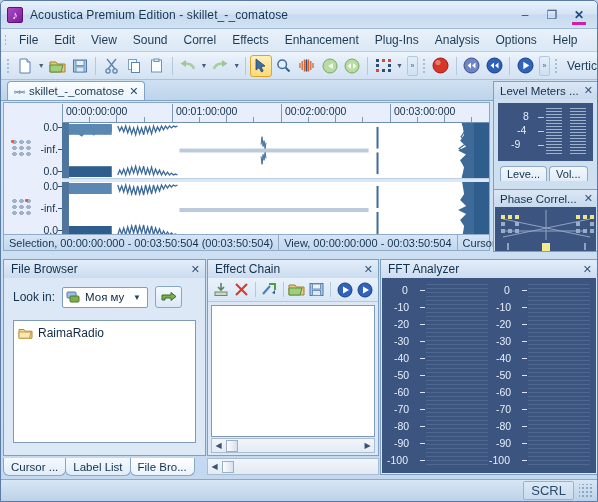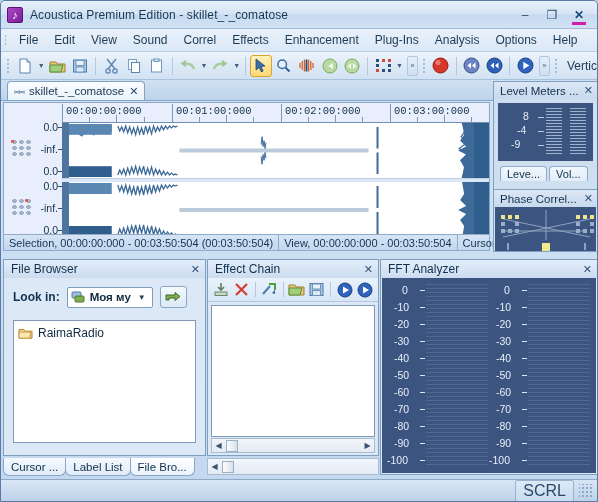--- a/index.html
+++ b/index.html
@@ -127,21 +127,21 @@
            color:#2e5membership; color:#2e567e; font-size:10px;}
 
   
   .editor {
     position:absolute; left:2px; top:101px; width:487px; height:148px;
     background:#e8eefb;
     border:1px solid #8aa7c6;
   }
   .ruler {
     height:20px; background:#e8eefb; position:relative;
-    margin-left:58px; border-bottom:1px solid #6f8fb3;font-family:Liberation Mono, monospace;
+    margin-left:58px; border-bottom:1px solid #6f8fb3;
   }
   .ruler .tick{ position:absolute; bottom:0; width:1px; background:#7b99ba; }
   .ruler .lbl{ position:absolute; top:2px; font-size:10.5px; color:#12304a; white-space:nowrap;}
   .chanwrap{ position:relative; }
   .chan {
     position:relative; height:56px; margin-left:58px;
     background:#ffffff; border-bottom:1px solid #bcd0e6;
   }
   .axis {
     position:absolute; left:0; width:58px; height:56px;
@@ -203,21 +203,21 @@
   .phasebox{ background:#3c5480; position:absolute; left:1px; right:1px; top:17px; bottom:0; overflow:hidden;}
 
   
   .pane{ position:absolute; background:#dce8f6; border:1px solid #7e9fc0; }
   .panehdr{
     height:18px; display:flex; align-items:center; justify-content:space-between;
     padding:0 5px 0 7px;
     background:linear-gradient(180deg,#e2edf9,#ccdcef);
     font-size:12px; color:#11314e;
   }
-  .lookrow{ display:flex; align-items:center; gap:7px; padding:8px 7px 6px 9px;font-weight:bold;}
+  .lookrow{ display:flex; align-items:center; gap:7px; padding:8px 7px 6px 9px;}
   .looklbl{ font-size:12px; color:#13324e;}
   .combo{
     flex:1; max-width:86px; height:21px; background:#fff; border:1px solid #7f9dbd;
     display:flex; align-items:center; gap:4px; padding:0 2px 0 3px; font-size:11.5px; color:#10293f;
     border-radius:2px;
   }
   .combo-arrow{ margin-left:auto; font-size:8px; color:#24445f; padding-right:4px;}
   .updirbtn{
     width:27px;height:22px; border:1px solid #8aa6c4; border-radius:3px;
     background:linear-gradient(180deg,#f4f9ff,#dbe8f7);
@@ -282,21 +282,21 @@
   }
   .statusbar{
     position:absolute; left:0; right:0; bottom:0; height:22px;
     background:linear-gradient(180deg,#d8e6f5,#bdd2e9);
     border-top:1px solid #8da9c6;
     display:flex; align-items:center; padding:0 4px;
     font-size:12px; color:#11314e;
   }
   .sb-cell{
     margin-left:auto; border:1px solid #9ab3cd; border-radius:2px;
-    padding:1px 7px; font-size:16px; color:#2a496a;
+    padding:1px 7px; font-size:13px; color:#2a496a;
     background:linear-gradient(180deg,#dceaf7,#c9dbee);
   }
   .sb-grip{
     width:14px;height:14px;margin-left:5px;
     background-image: radial-gradient(#8ea8c2 42%, transparent 43%);
     background-size:4px 4px;
     background-position: 2px 2px;
   }
 </style>
 </head>

